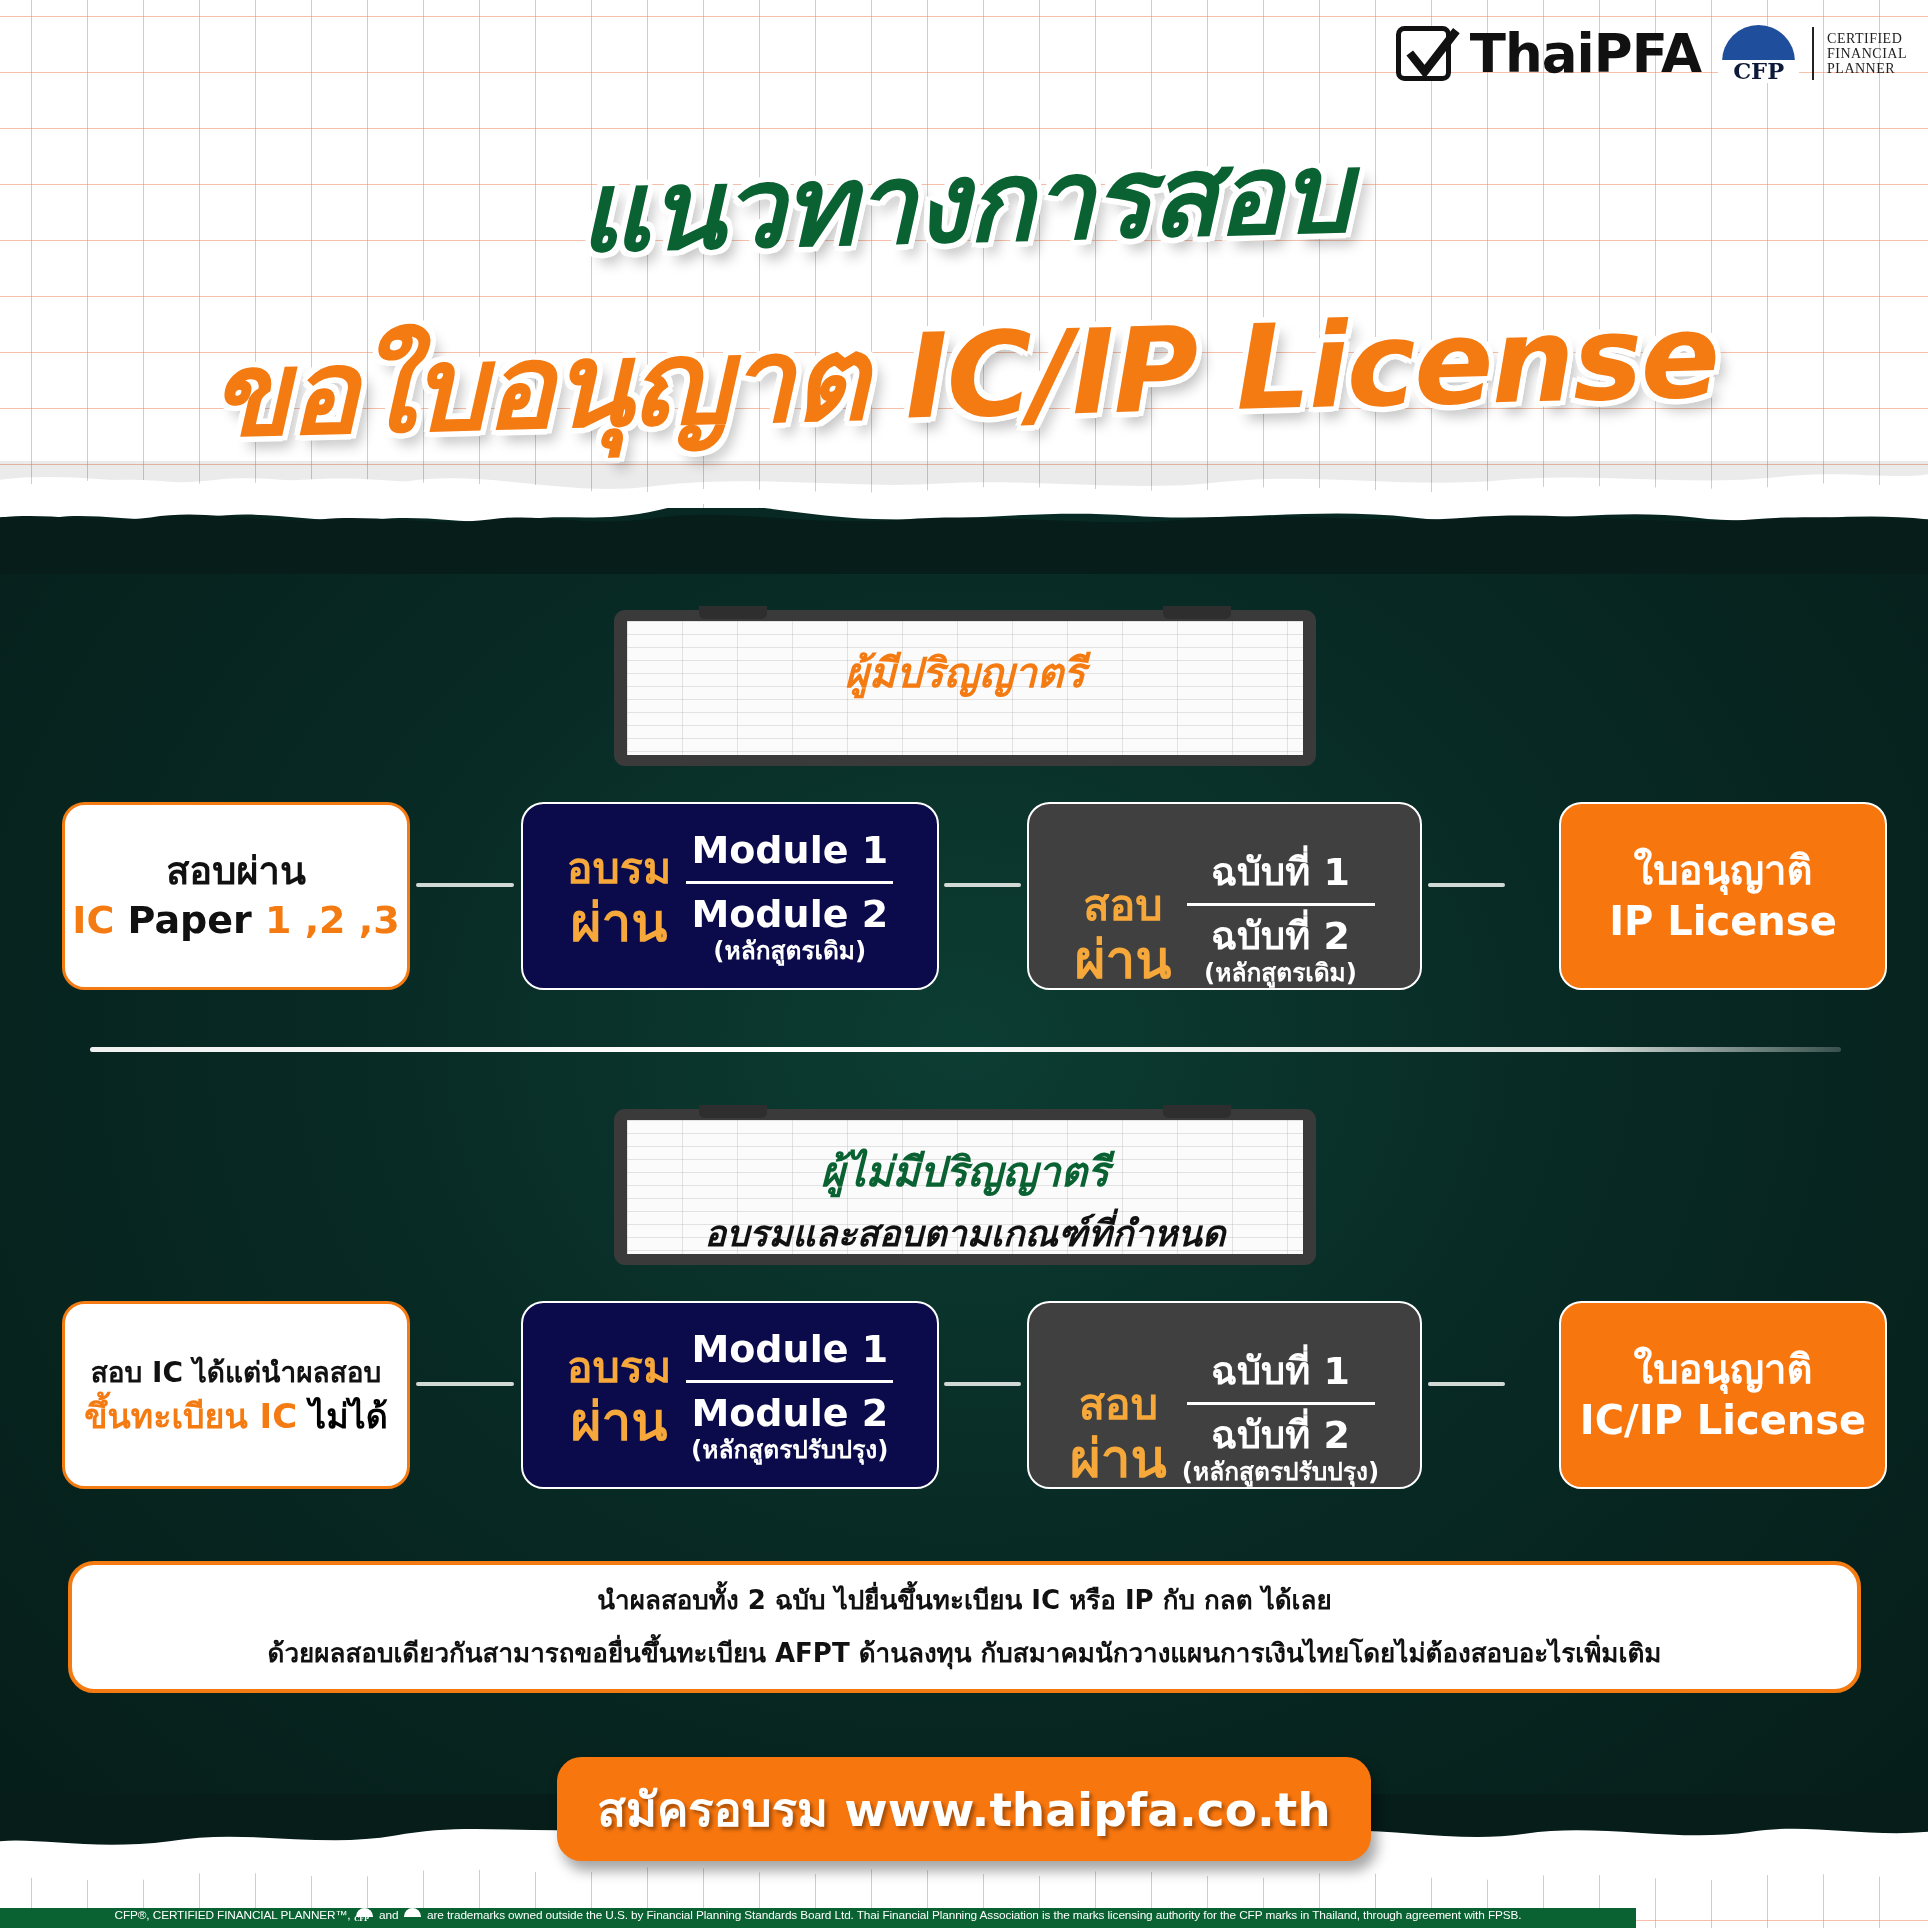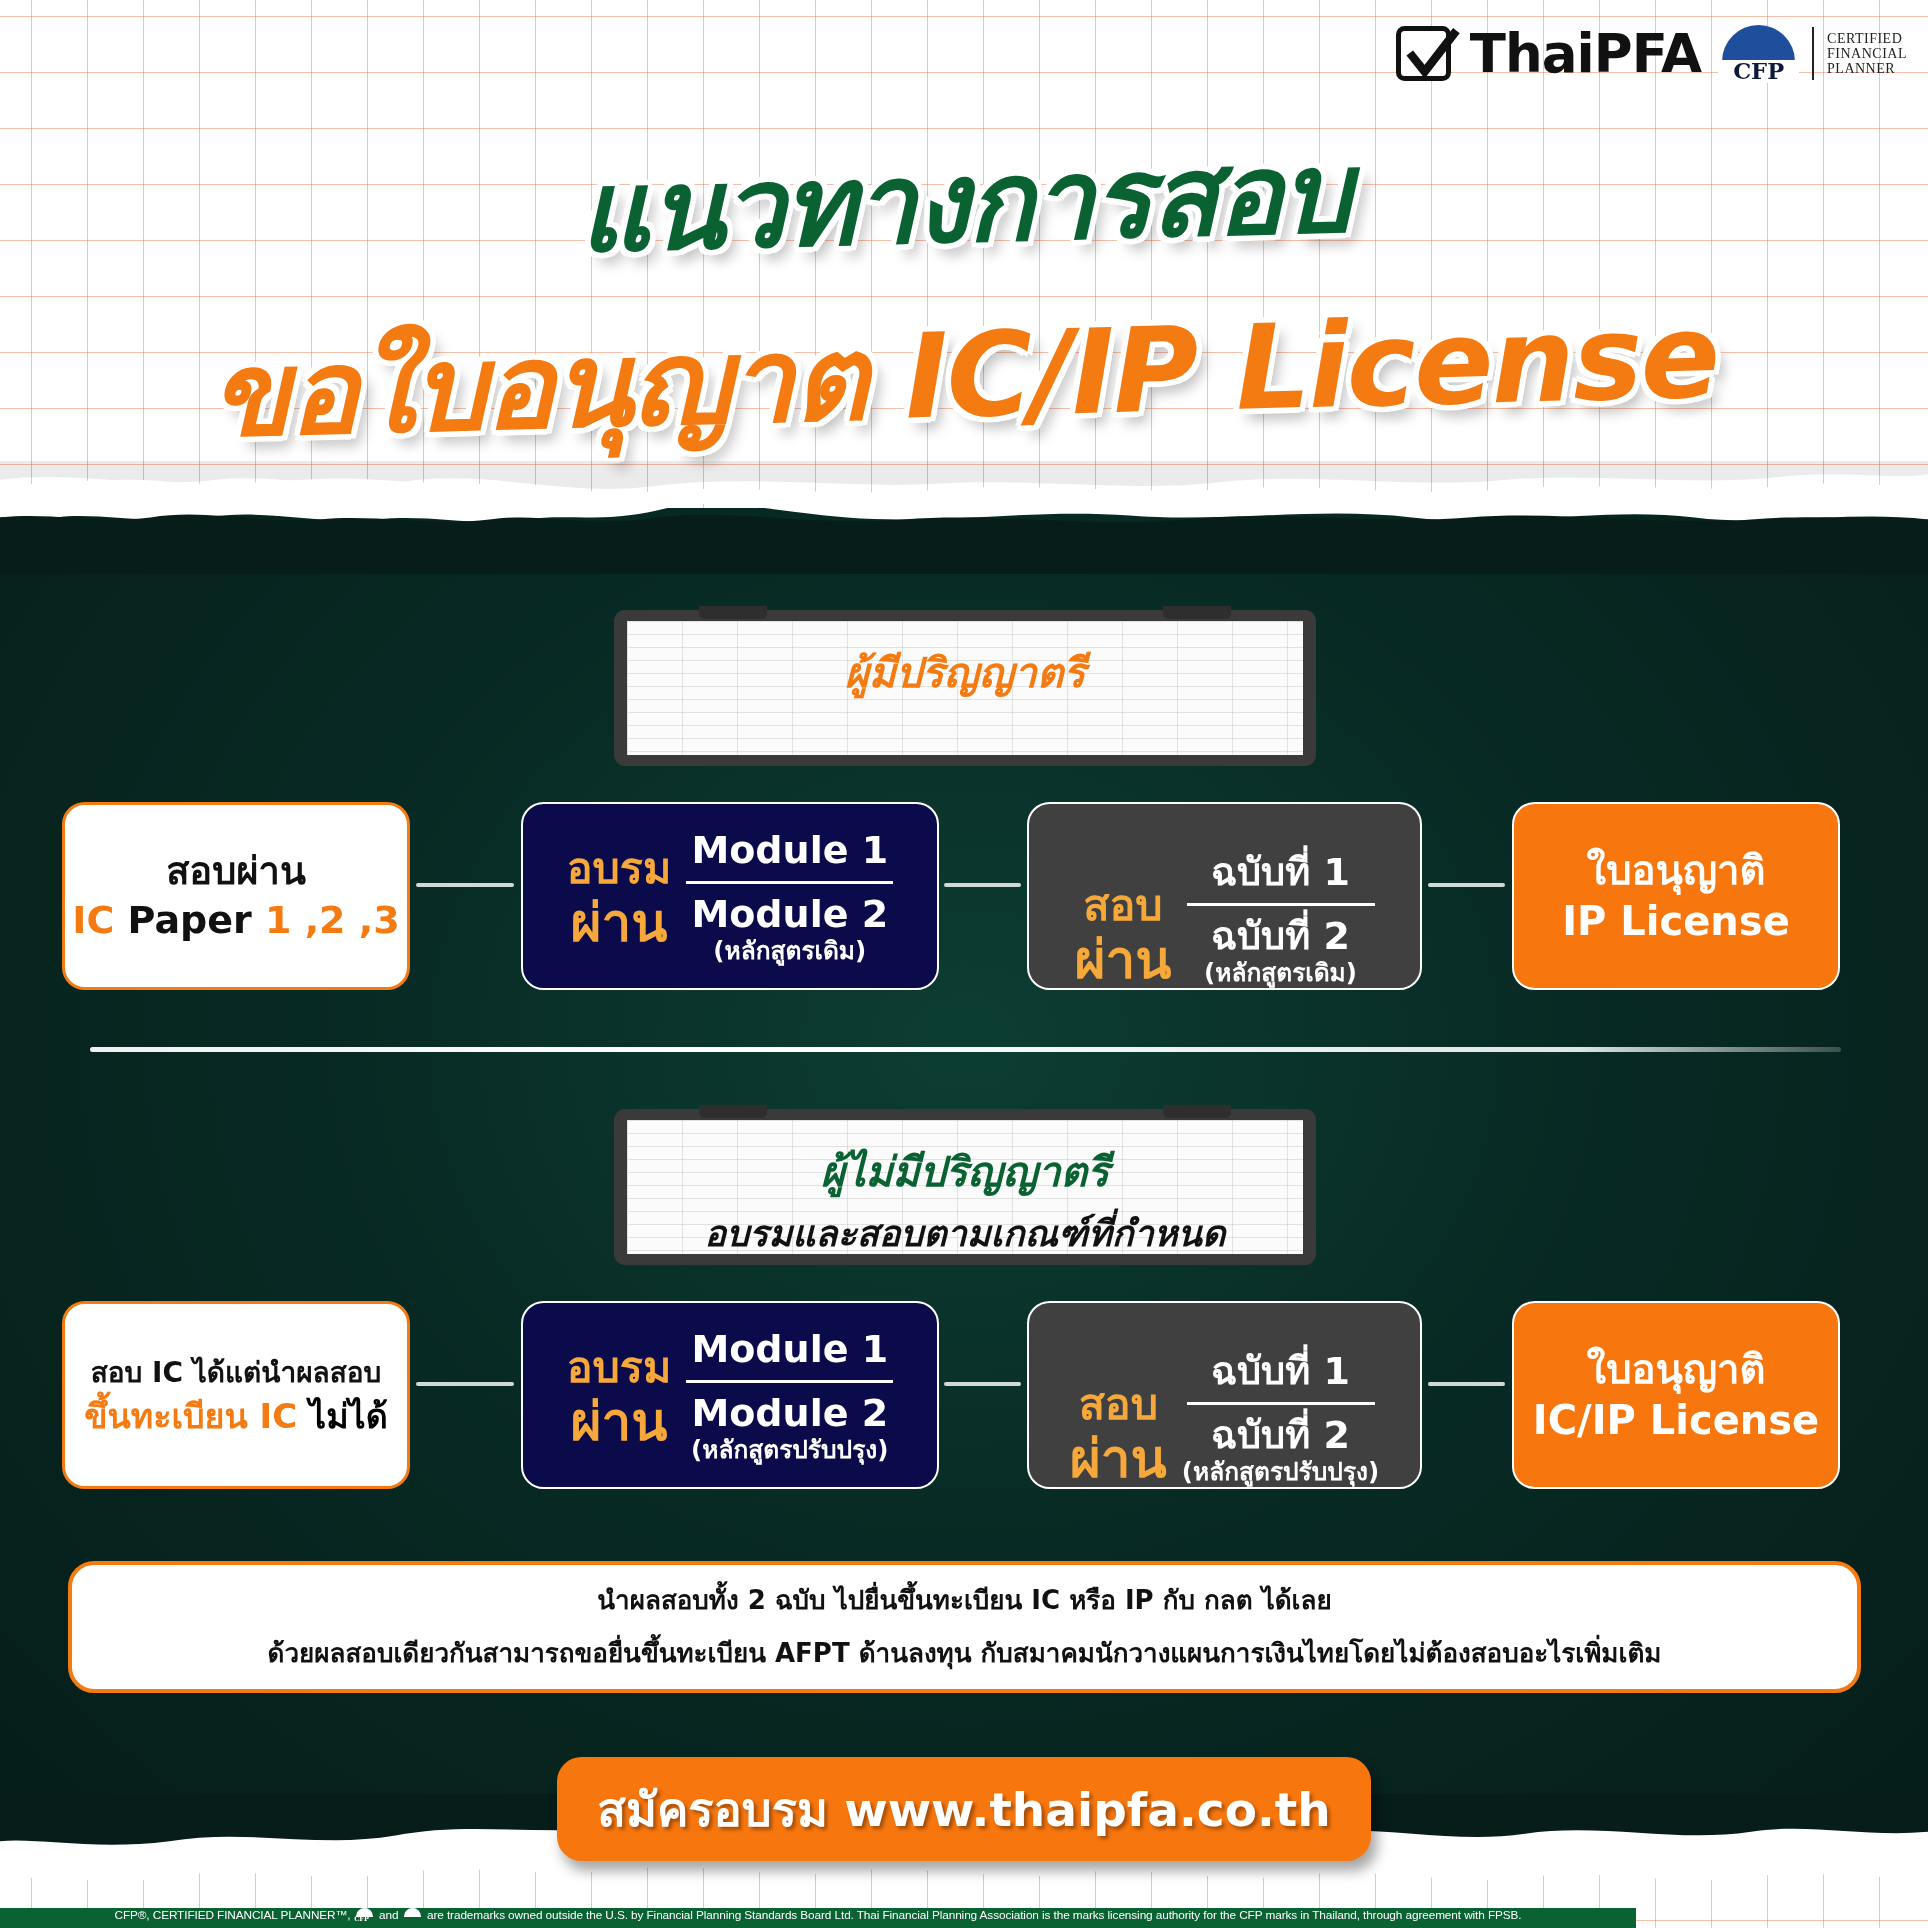--- a/index.html
+++ b/index.html
@@ -114,21 +114,21 @@
       position: absolute; border: 2.8px solid #fff; border-radius: 22.6px;
       display: flex; align-items: center; justify-content: center;
     }
     .start-box {
       left: 62px; width: 348px; height: 188px;
       background: #fff; border: 3.8px solid #f47a12; flex-direction: column; text-align: center;
     }
     .train-box { left: 521px; width: 418px; height: 188px; background: #0b0b4c; }
     .exam-box { left: 1027px; width: 395px; height: 188px; background: #404040; align-items: flex-end; }
     .license-box {
-      left: 1512px; width: 328px; height: 188px; background: #f8760e;
+      left: 1559px; width: 328px; height: 188px; background: #f8760e;
       flex-direction: column; text-align: center; color: #fff; font-weight: bold;
     }
     .row1 { top: 802px; }
     .row2 { top: 1301px; }
 
     .connector {
       position: absolute; height: 3.8px; background: #e8ece9; border-radius: 1.9px; opacity: 0.9;
     }
 
     .start-line1 { font-size: 38px; font-weight: bold; color: #111; line-height: 49px; }

